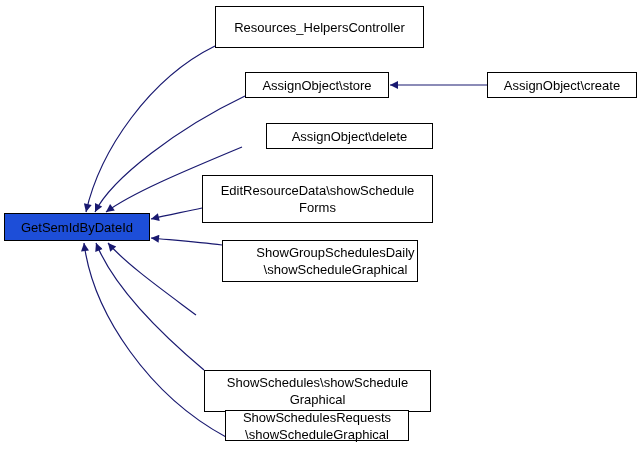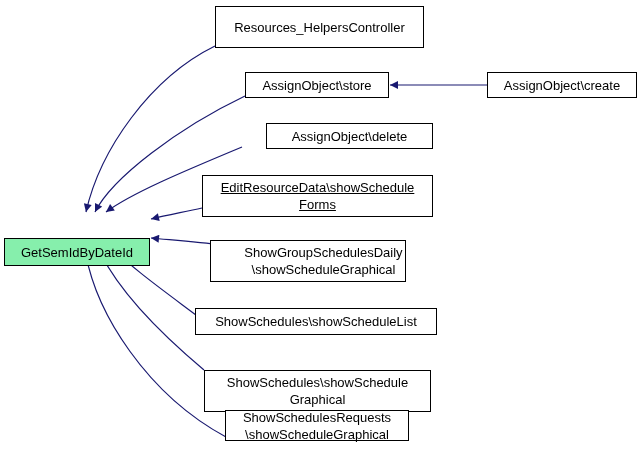--- a/index.html
+++ b/index.html
@@ -38,24 +38,23 @@
     line-height: 17px;
     display: flex;
     flex-direction: column;
     justify-content: center;
     align-items: center;
     text-align: right;
     white-space: nowrap;
     cursor: pointer;
   }
   .node.highlight {
-    background: #86efac;
+    background: #1d4ed8;
     border: 1.5px solid #000000;
     cursor: default;
-    margin-top: 25px;
   }
   .node .line {
     display: block;
   }
 </style>
 </head>
 <body>
 
 <div class="stage">
 
@@ -89,33 +88,30 @@
   </div>
 
   <div class="node" style="left:245px; top:72px; width:144px; height:26px;">
     <span class="line">AssignObject\store</span>
   </div>
 
   <div class="node" style="left:242px; top:123px; width:167px; height:26px;margin-left:24px;">
     <span class="line">AssignObject\delete</span>
   </div>
 
-  <div class="node" style="left:202px; top:175px; width:231px; height:42px;text-decoration:underline;">
+  <div class="node" style="left:202px; top:175px; width:231px; height:48px;">
     <span class="line">EditResourceData\showSchedule</span>
     <span class="line">Forms</span>
   </div>
 
-  <div class="node" style="left:210px; top:240px; width:196px; height:42px;padding-left:31px;">
+  <div class="node" style="left:222px; top:240px; width:196px; height:42px;padding-left:31px;">
     <span class="line">ShowGroupSchedulesDaily</span>
     <span class="line">\showScheduleGraphical</span>
   </div>
 
-  <div class="node" style="left:195px; top:308px; width:242px; height:27px;">
-    <span class="line">ShowSchedules\showScheduleList</span>
-  </div>
 
   <div class="node" style="left:204px; top:360px; width:227px; height:42px;margin-top:10px;">
     <span class="line">ShowSchedules\showSchedule</span>
     <span class="line">Graphical</span>
   </div>
 
   <div class="node" style="left:225px; top:410px; width:184px; height:31px;">
     <span class="line">ShowSchedulesRequests</span>
     <span class="line">\showScheduleGraphical</span>
   </div>

